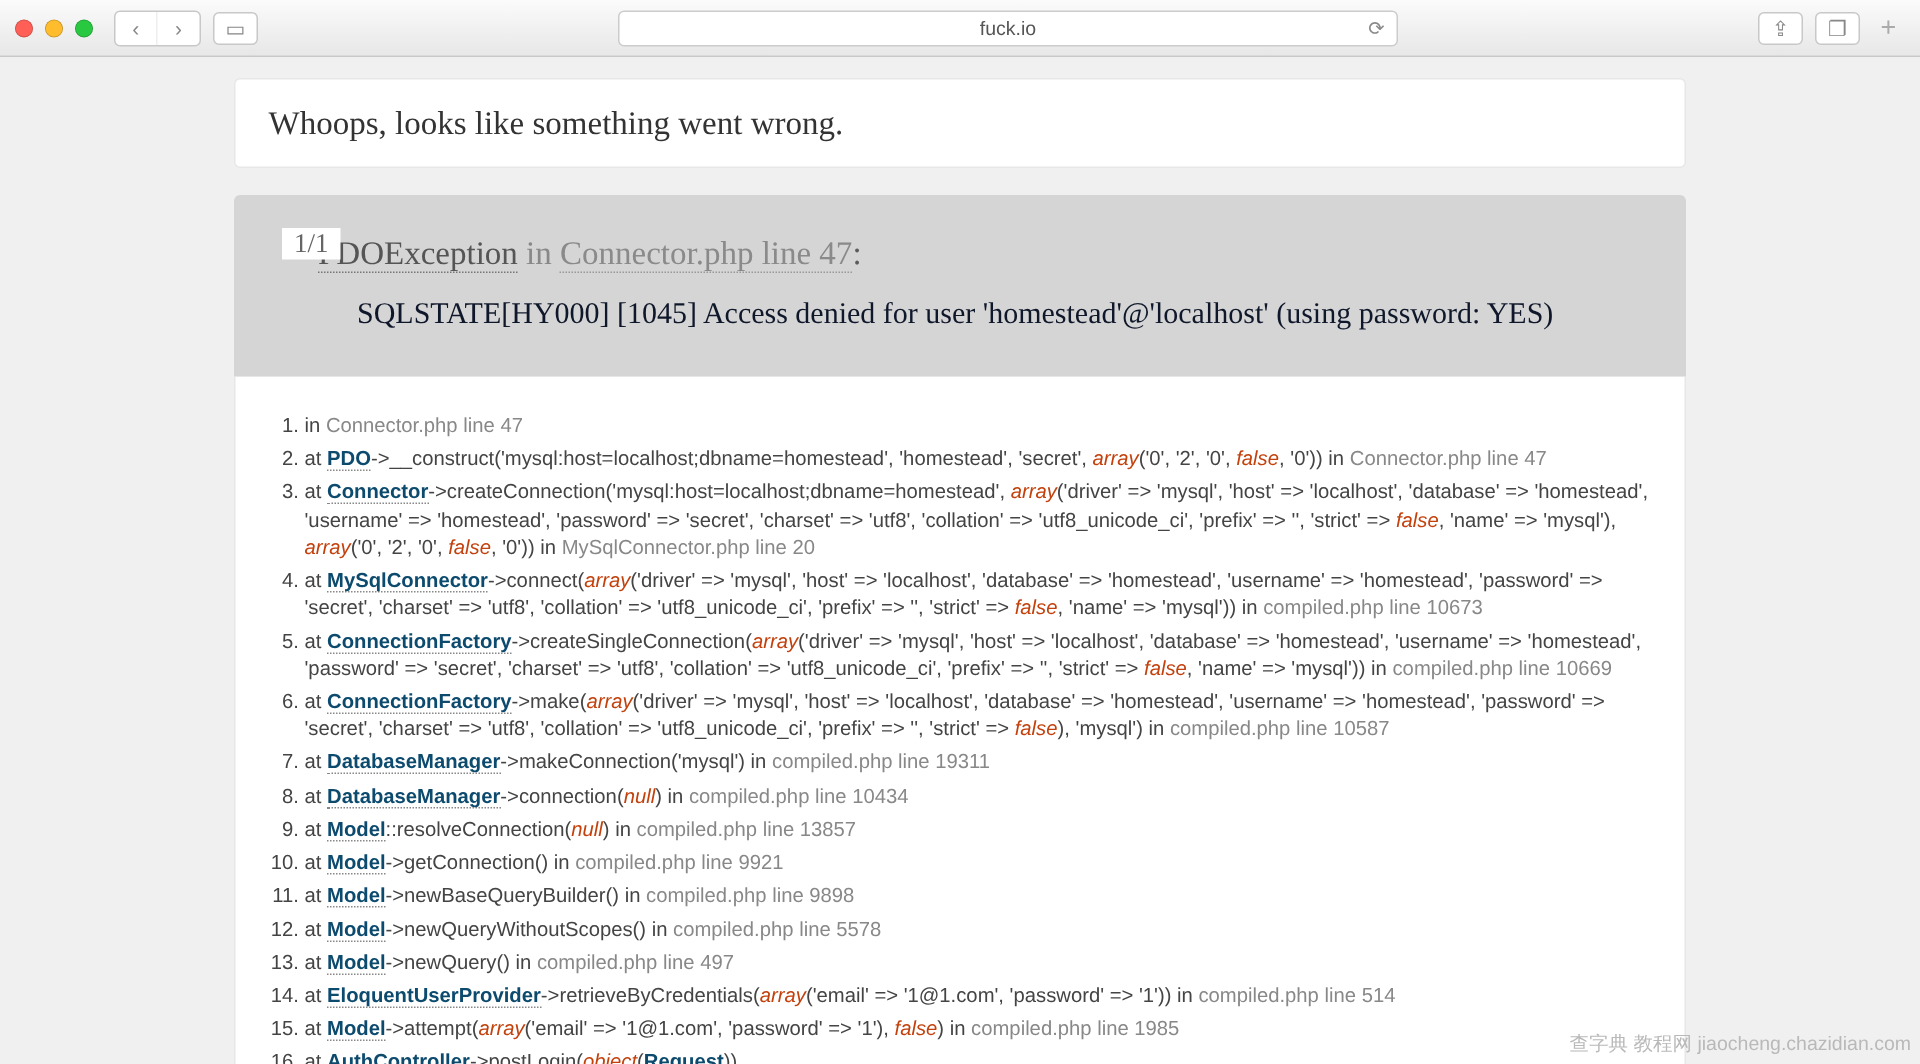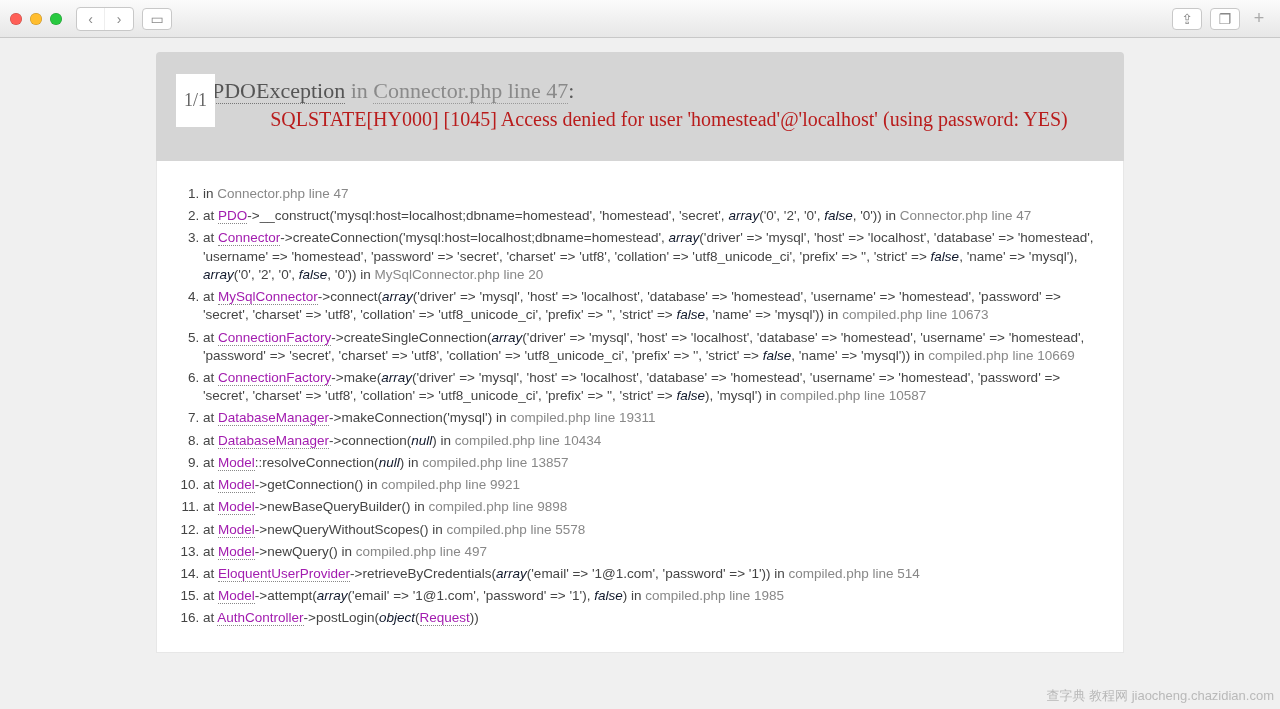--- a/index.html
+++ b/index.html
@@ -48,68 +48,75 @@
     font-size: 22px; color:#333; padding: 16px 22px; margin-bottom:18px;
   }
 
   .header-block {
     background:#d5d5d5; border-radius:4px 4px 0 0;
     padding: 26px 24px 30px 24px; position:relative;
     font-family: Georgia, "Times New Roman", serif;
     color:#5b5b5b;
   }
   .counter {
-    position:absolute; left:20px; top:22px;
-    background:#fff; font-size:18px; padding:16px 8px;
+    position:absolute; left:32px; top:22px;
+    background:#fff; font-size:18px; padding:0 8px;
     font-family: Georgia, serif; color:#666;
   }
   .hdr-line1 { margin-left:32px; font-size:22px; }
   .hdr-exc { color:#555; border-bottom:1px dotted #777;}
   .hdr-in { color:#888; }
   .hdr-loc { color:#8a8a8a; border-bottom:1px dotted #999;}
-  .hdr-msg { margin-left:58px; margin-top:4px; font-size:20px; color:#b91c1c;text-align:center;}
+  .hdr-msg { margin-left:58px; margin-top:16px; font-size:20px; color:#0f172a;}
 
   .trace {
     background:#fff; border:1px solid #e7e7e7; border-top:none;
     padding: 22px 22px 22px 6px;
     font-family: Arial, sans-serif; font-size:13.5px; color:#333;
   }
   ol.trace-list { list-style:decimal; padding-left:40px; }
   ol.trace-list li { padding:2px 0; line-height:1.35; color:#444;}
-  .cls { color:#a21caf; border-bottom:1px dotted #888;}
+  .cls { color:#0c4a6e; border-bottom:1px dotted #888;font-weight:bold;}
   .loc { color:#888; }
-  .kw  { font-style:italic; color:#0f172a;}
+  .kw  { font-style:italic; color:#c2410c;}
   .watermark{position:fixed;right:6px;bottom:4px;color:#b9b9b9;font-size:13px;margin-top:22px;}
 </style>
 </head>
 <body>
 
 <div class="title-bar">
   <div class="traffic">
     <div class="dot red"></div>
     <div class="dot yellow"></div>
     <div class="dot green"></div>
   </div>
   <div class="nav-buttons">
     <div class="nav-btn">‹</div>
     <div class="nav-btn">›</div>
   </div>
   <div class="sidebar-btn">▭</div>
 
+  <div class="addr-wrap">
+    <div class="addr-bar">
+      <span>fuck.io</span>
+      <span class="reload-icon">⟳</span>
+    </div>
+  </div>
 
   <div class="right-btns">
     <div class="tool-btn">⇪</div>
     <div class="tool-btn">❐</div>
   </div>
   <div class="add-tab">+</div>
 </div>
 
 <div class="page">
   <div class="container">
 
+    <div class="whoops">Whoops, looks like something went wrong.</div>
 
     <div class="header-block">
       <div class="counter">1/1</div>
       <div class="hdr-line1">
         <span class="hdr-exc">PDOException</span><span class="hdr-in"> in </span><span class="hdr-loc">Connector.php line 47</span><span>:</span>
       </div>
       <div class="hdr-msg">SQLSTATE[HY000] [1045] Access denied for user 'homestead'@'localhost' (using password: YES)</div>
     </div>
 
     <div class="trace">

